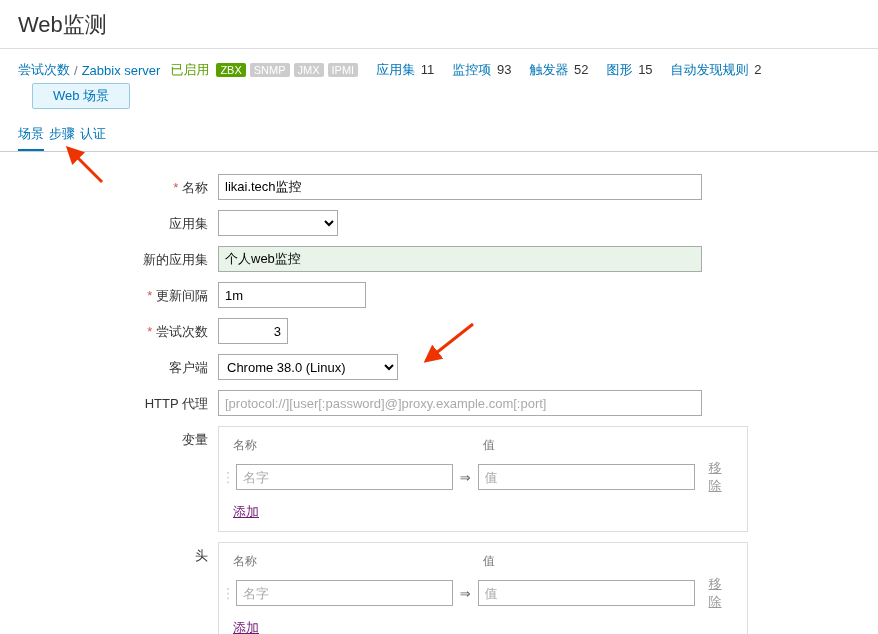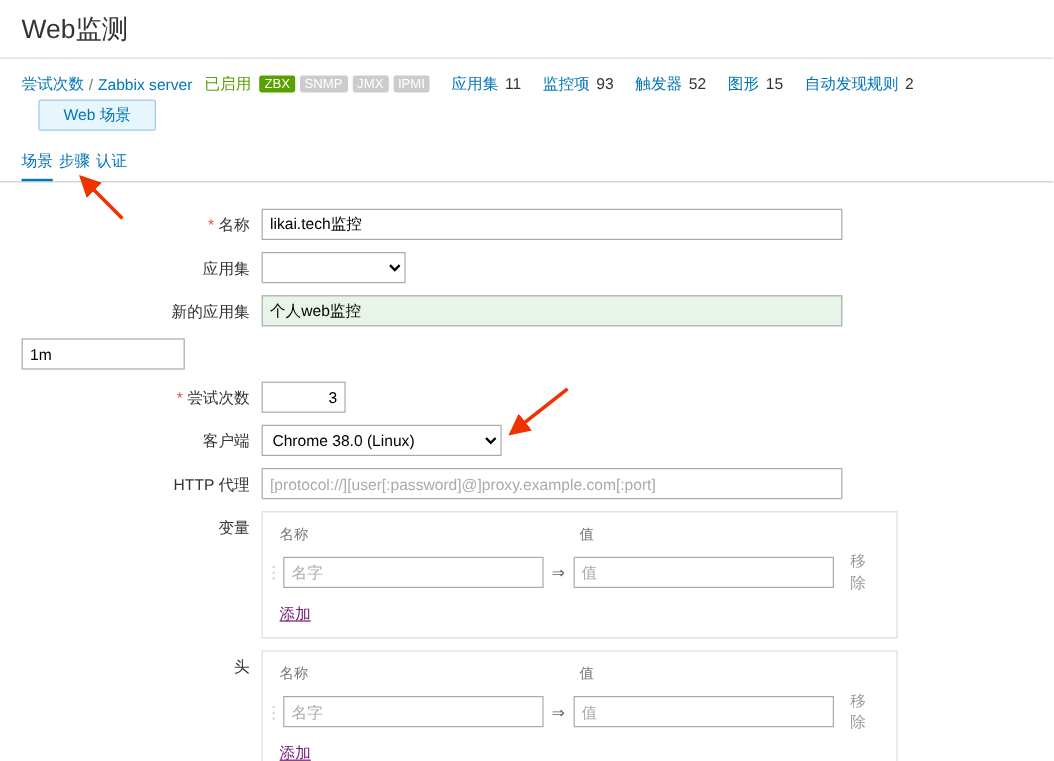--- a/index.html
+++ b/index.html
@@ -83,31 +83,31 @@
       color: #d9534f;
     }
     .form-control { display: flex; align-items: center; }
     input[type="text"] {
       border: 1px solid #aaa;
       padding: 4px 6px;
       font-size: 13px;
       height: 26px;
     }
     .input-wide { width: 484px; }
-    .input-short { width: 136px; }
+    .input-short { width: 148px; }
     .input-num { width: 70px; text-align: right; }
     select {
       border: 1px solid #aaa;
       height: 26px;
       font-size: 13px;
       background: #fff;
       padding: 2px 4px;
     }
     .select-appset { width: 120px; }
-    .select-agent { width: 200px; }
+    .select-agent { width: 180px; }
     .highlight-green {
       border: 2px solid #5cb85c;
       background: #e8f4e8;
     }
     .sub-panel {
       border: 1px solid #ddd;
       padding: 10px 14px;
       width: 530px;
     }
     .sub-header {
@@ -125,21 +125,21 @@
     }
     .drag-handle {
       width: 12px;
       color: #ccc;
       font-size: 14px;
       margin-right: 3px;
       margin-left: -12px;
     }
     .sub-input { width: 230px; border: 1px solid #aaa; height: 26px; padding: 4px 6px; font-size: 13px; }
     .arrow-sep { width: 26px; text-align: center; color: #666; }
-    .remove-link { color: #999; margin-left: 14px; cursor: pointer; }
+    .remove-link { color: #999; margin-left: 14px; cursor: pointer; text-decoration: underline; }
     .add-link { color: #701a75; cursor: pointer; text-decoration: underline; font-size: 13px; }
     .checkbox-wrap { padding-top: 5px; }
     input[type="checkbox"] {
       width: 16px; height: 16px;
       accent-color: #0275b8;
     }
     .red-arrow {
       position: absolute;
       pointer-events: none;
     }
@@ -215,20 +215,21 @@
   </div>
 
   <div class="form-row">
     <div class="form-label">新的应用集</div>
     <div class="form-control">
       <input type="text" class="input-wide highlight-green" value="个人web监控" style="">
     </div>
   </div>
 
   <div class="form-row">
+    <div class="form-label required">更新间隔</div>
     <div class="form-control">
       <input type="text" class="input-short" value="1m" style="">
     </div>
   </div>
 
   <div class="form-row">
     <div class="form-label required">尝试次数</div>
     <div class="form-control">
       <input type="text" class="input-num" value="3" style="">
     </div>

